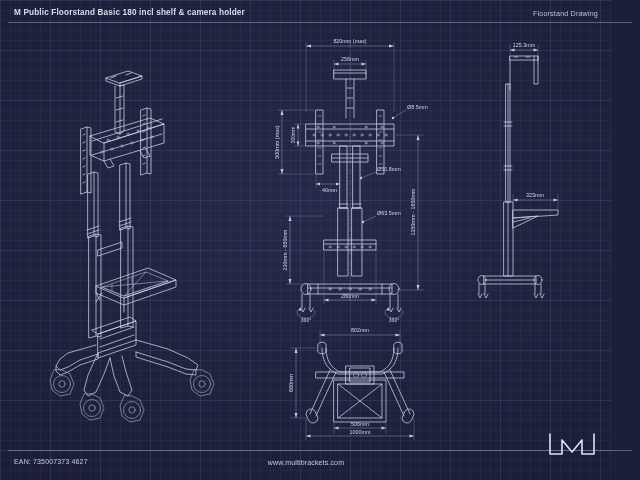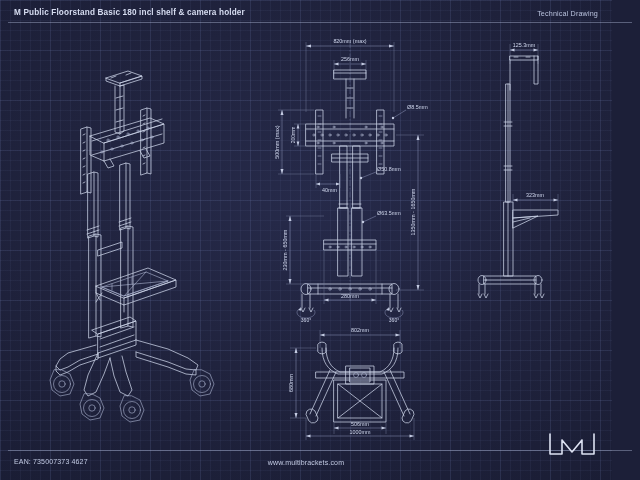--- a/index.html
+++ b/index.html
@@ -41,21 +41,21 @@
 </style>
 </head>
 <body>
 
 <div id="sheet">
 
   <div class="frame-line" id="rule-top"></div>
   <div class="frame-line" id="rule-bot"></div>
 
   <div class="txt" id="title">M Public Floorstand Basic 180 incl shelf &amp; camera holder</div>
-  <div class="txt" id="kicker">Technical Drawing</div>
+  <div class="txt" id="kicker">Floorstand Drawing</div>
   <div class="txt" id="ean">EAN: 735007373 4627</div>
   <div class="txt" id="site">www.multibrackets.com</div>
 
   <svg id="logo" viewBox="0 0 52 26">
     <path class="ln" style="stroke-width:1.6;stroke:#dde2f2" d="M4 2 L4 22 M4 22 L16 22 L16 8 M16 8 L26 20 L36 8 M36 8 L36 22 L48 22 M48 22 L48 2"></path>
   </svg>
 
   <svg class="view" id="iso" style="left:40px;top:40px;width:200px;height:380px" viewBox="0 0 200 380">
     <g class="ln">
 

